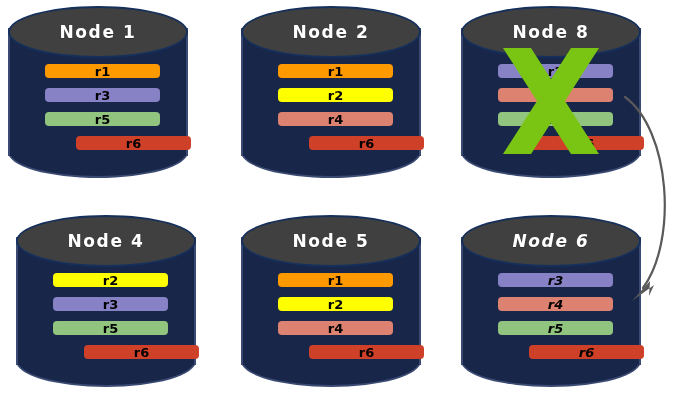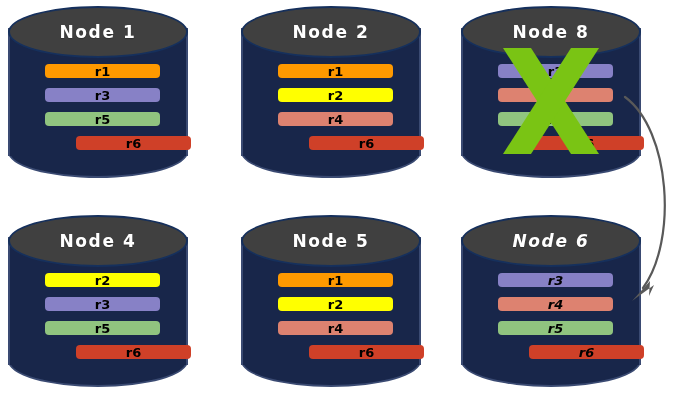--- a/index.html
+++ b/index.html
@@ -116,21 +116,21 @@
       <div class="shard s3" style="background: rgb(207, 64, 40);">r6</div>
     </div>
     <svg class="fail-x" viewBox="0 0 180 174">
       <g id="fail-x-group" stroke-linejoin="miter" fill="#7ac414">
         <path d="M 42 44 L 70 44 L 138 150 L 110 150 Z"></path>
         <path d="M 138 44 L 110 44 L 42 150 L 70 150 Z"></path>
       </g>
     </svg>
   </div>
 
-  <div class="node" style="left:0px;top:209px;">
+  <div class="node" style="left:8px;top:209px;">
     <div class="cyl-bottom"></div>
     <div class="cyl-body"></div>
     <div class="cyl-top">
       <span class="node-label">Node 4</span>
     </div>
     <div class="shards">
       <div class="shard s0" style="background: rgb(255, 255, 0);">r2</div>
       <div class="shard s1" style="background: rgb(135, 129, 198);">r3</div>
       <div class="shard s2" style="background: rgb(144, 196, 127);">r5</div>
       <div class="shard s3" style="background: rgb(207, 64, 40);">r6</div>

